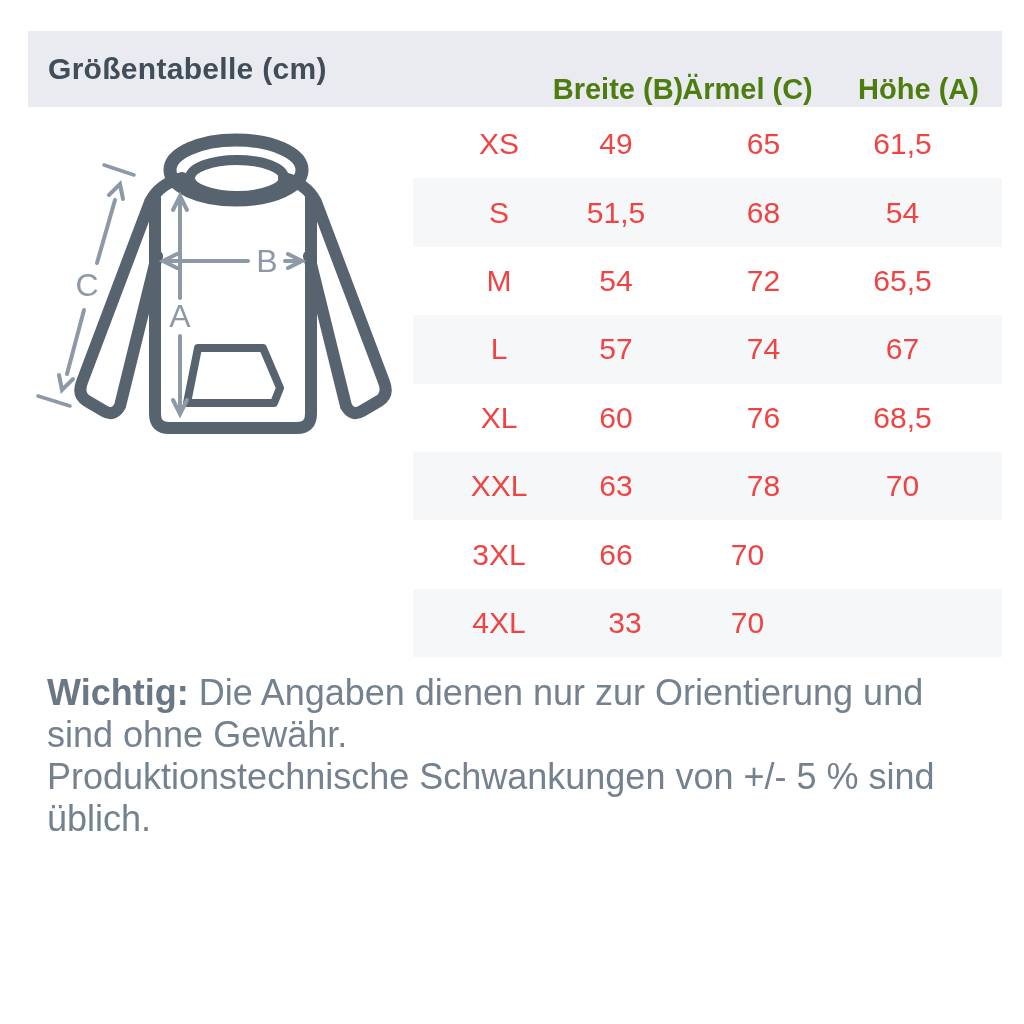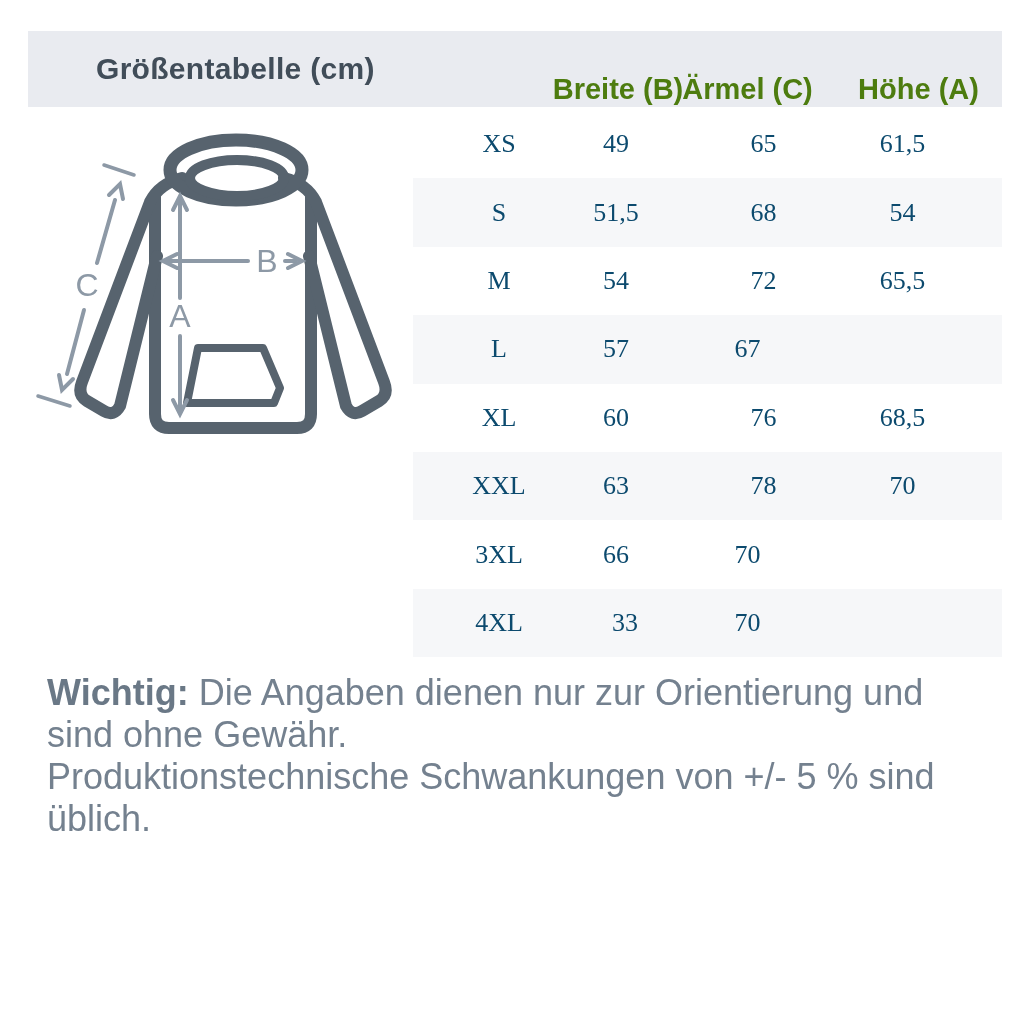--- a/index.html
+++ b/index.html
@@ -7,39 +7,39 @@
     position:relative;width:1024px;height:1024px;background:#ffffff;
     font-family:"Liberation Sans","DejaVu Sans",sans-serif;overflow:hidden;
   }
   
   .header-band{
     position:absolute;left:28px;top:31px;width:974px;height:76px;
     background:#e9ebf0;
   }
   .title{
     position:absolute;left:20px;top:0;height:100%;display:flex;align-items:center;
-    font-size:30px;font-weight:bold;color:#414d59;letter-spacing:.3px;white-space:nowrap;margin-left:48px;
+    font-size:30px;font-weight:bold;color:#414d59;letter-spacing:.3px;white-space:nowrap;
   }
   .col-heads{
     position:absolute;left:385px;top:0;width:589px;height:100%;
     display:grid;grid-template-columns:145px 134px 143px 167px;
   }
   .ch{
     display:flex;align-items:center;justify-content:center;box-sizing:border-box;
     font-size:29px;font-weight:bold;color:#4d7c0f;white-space:nowrap;margin-top:40px;
   }
   .ch.c2{padding-right:14px;}
   .ch.c4{padding-right:32px;}
   
   .rows{position:absolute;left:413px;top:110px;width:589px;}
   .trow{display:grid;grid-template-columns:145px 134px 143px 167px;height:68.4px;}
   .trow:nth-child(even){background:#f6f7f9;}
   .cell{
     display:flex;align-items:center;justify-content:center;box-sizing:border-box;
-    font-size:26px;color:#0c4a6e;font-family:Liberation Serif, serif;
+    font-size:30px;color:#ef4444;
   }
   .cell.c1{padding-left:27px;}
   .cell.c2{padding-right:18px;}
   .cell.c4{padding-right:32px;}
   
   .diagram{position:absolute;left:30px;top:118px;width:380px;height:345px;}
   .diagram svg{display:block;width:100%;height:100%;}
   .dim-label{
     font-family:"Liberation Sans","DejaVu Sans",sans-serif;
     font-size:32px;fill:#8d99a6;
@@ -125,20 +125,21 @@
     </div>
     <div class="trow">
       <div class="cell c1">M</div>
       <div class="cell c2">54</div>
       <div class="cell c3">72</div>
       <div class="cell c4">65,5</div>
     </div>
     <div class="trow">
       <div class="cell c1">L</div>
       <div class="cell c2">57</div>
+      <div class="cell c3">74</div>
       <div class="cell c4">67</div>
     </div>
     <div class="trow">
       <div class="cell c1">XL</div>
       <div class="cell c2">60</div>
       <div class="cell c3">76</div>
       <div class="cell c4">68,5</div>
     </div>
     <div class="trow">
       <div class="cell c1">XXL</div>

